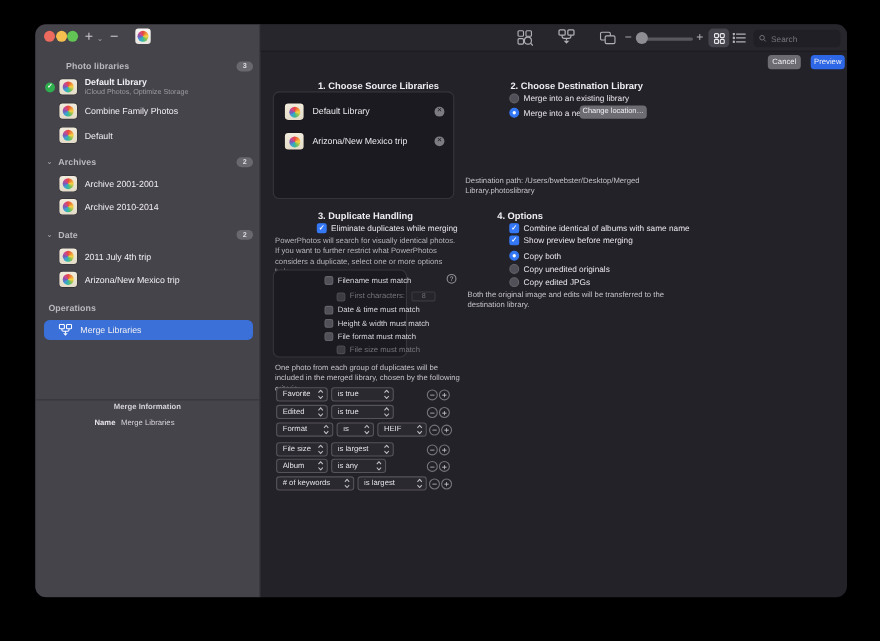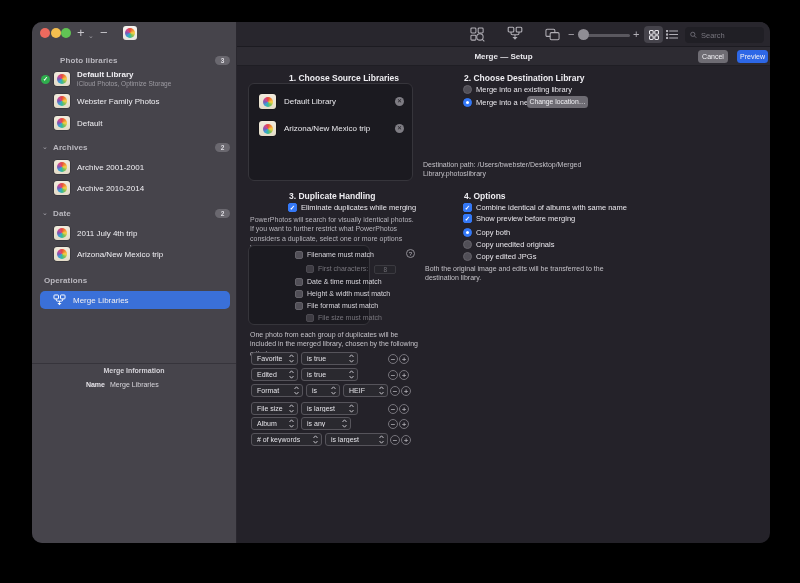--- a/index.html
+++ b/index.html
@@ -47,21 +47,21 @@
   .searchbox input::placeholder { color:#77757e; }
   .headerbar { position:absolute; left:0; top:25px; width:533px; height:19px; background:#2d2b32; border-bottom:1px solid #1f1e24; }
   .hdr-title { position:absolute; width:100%; text-align:center; line-height:19px; font-size:8px; font-weight:bold; color:#e8e7ec; }
   .pillbtn { position:absolute; height:13px; border-radius:3.5px; font-size:7px; color:#f2f1f5; text-align:center; line-height:13px; }
   .sect-title { position:absolute; font-size:8.5px; font-weight:bold; color:#eeedf1; white-space:nowrap;margin-left:39px; }
   .panelbox { position:absolute; background:#1b1a20; border:1px solid #36353b; border-radius:6px; }
   .srcrow { position:absolute; left:10px; right:8px; display:flex; align-items:center; gap:8px; }
   .srcname { font-size:8px; color:#e9e8ec; flex:1; white-space:nowrap; }
   .removex { width:9px; height:9px; border-radius:50%; background:#7e7c83; color:#1d1c22; font-size:6px; line-height:9px; text-align:center; flex:none; }
   .removex::after { content:"✕"; }
-  .ctl-row { position:absolute; display:flex; gap:4px; white-space:nowrap;padding-left:38px; }
+  .ctl-row { position:absolute; display:flex; align-items:center; gap:4px; white-space:nowrap;padding-left:38px; }
   .cb { width:9px; height:9px; border-radius:2px; background:#514f57; border:1px solid #646269; flex:none; }
   .cb.sm { width:8px; height:8px; }
   .cb.on { background:#3478f6; border-color:#3478f6; color:#fff; font-size:6.5px; line-height:8px; text-align:center; font-weight:bold; }
   .cb.on::after { content:"✓"; }
   .cb.dis { background:#3e3c43; border-color:#4c4a51; }
   .radio { width:9px; height:9px; border-radius:50%; background:#514f57; border:1px solid #646269; flex:none; position:relative; }
   .radio.on { background:#3478f6; border-color:#3478f6; }
   .radio.on::after { content:""; position:absolute; inset:0; margin:auto; width:3px; height:3px; border-radius:50%; background:#fff; }
   .lbl { font-size:7.5px; color:#e8e6eb; }
   .lbl.sm { font-size:7px; color:#d8d6dc; }
@@ -95,21 +95,21 @@
     <span class="checkmark" style="top:53px"></span>
     <div class="sb-row" style="top:48px">
       <span class="lib-icon"></span>
       <span>
         <div class="sb-name bold">Default Library</div>
         <div class="sb-sub">iCloud Photos, Optimize Storage</div>
       </span>
     </div>
     <div class="sb-row" style="top:72px">
       <span class="lib-icon"></span>
-      <span class="sb-name">Webster Family Photos</span>
+      <span class="sb-name">Combine Family Photos</span>
     </div>
     <div class="sb-row" style="top:94px">
       <span class="lib-icon"></span>
       <span class="sb-name">Default</span>
     </div>
 
     <span class="chev" style="left:10px;top:121px">⌄</span>
     <span class="sb-hdr" style="left:21px;top:121px">Archives</span>
     <span class="badge" style="left:183px;top:121px">2</span>
     <div class="sb-row" style="top:138px">
@@ -199,23 +199,20 @@
       </span>
       <div class="searchbox">
         <svg width="8" height="8" viewBox="0 0 10 10" stroke="#77757e" fill="none" stroke-width="1.2">
           <circle cx="4" cy="4" r="3"></circle>
             <path d="M6.3 6.3 L9 9"></path>
         </svg>
         <input type="text" placeholder="Search" style="">
       </div>
     </div>
 
-    <div class="headerbar">
-      <div class="hdr-title">Merge — Setup</div>
-    </div>
     <div class="pillbtn" style="left:461px;top:28px;width:30px;background:#6e6c73">Cancel</div>
     <div class="pillbtn" style="left:500px;top:28px;width:31px;background:#2d67e6">Preview</div>
 
     <div class="sect-title" style="left:13px;top:51px">1. Choose Source Libraries</div>
     <div class="panelbox" style="left:11px;top:61px;width:165px;height:98px">
       <div class="srcrow" style="top:10px">
         <span class="lib-icon" style="width:17px;height:15px"></span>
         <span class="srcname">Default Library</span>
         <span class="removex"></span>
       </div>
@@ -377,21 +374,21 @@
       <div class="dd" style="width:63px;margin-left:3px">
         <span class="dd-t">is largest</span>
         <svg width="5" height="9" viewBox="0 0 5 9" stroke="#c0bec5" fill="none" stroke-width="1">
             <path d="M0.5 3 L2.5 0.8 L4.5 3 M0.5 6 L2.5 8.2 L4.5 6"></path>
           </svg>
       </div>
       <span class="cbtn" style="margin-left:2px">−</span>
       <span class="cbtn" style="margin-left:1px">+</span>
     </div>
 
-    <div class="sect-title" style="left:188px;top:169px">4. Options</div>
+    <div class="sect-title" style="left:176px;top:169px">4. Options</div>
     <div class="ctl-row" style="left:188px;top:181px">
       <span class="cb on"></span>
       <span class="lbl">Combine identical of albums with same name</span>
     </div>
     <div class="ctl-row" style="left:188px;top:192px">
       <span class="cb on"></span>
       <span class="lbl">Show preview before merging</span>
     </div>
     <div class="ctl-row" style="left:188px;top:206px">
       <span class="radio on"></span>

